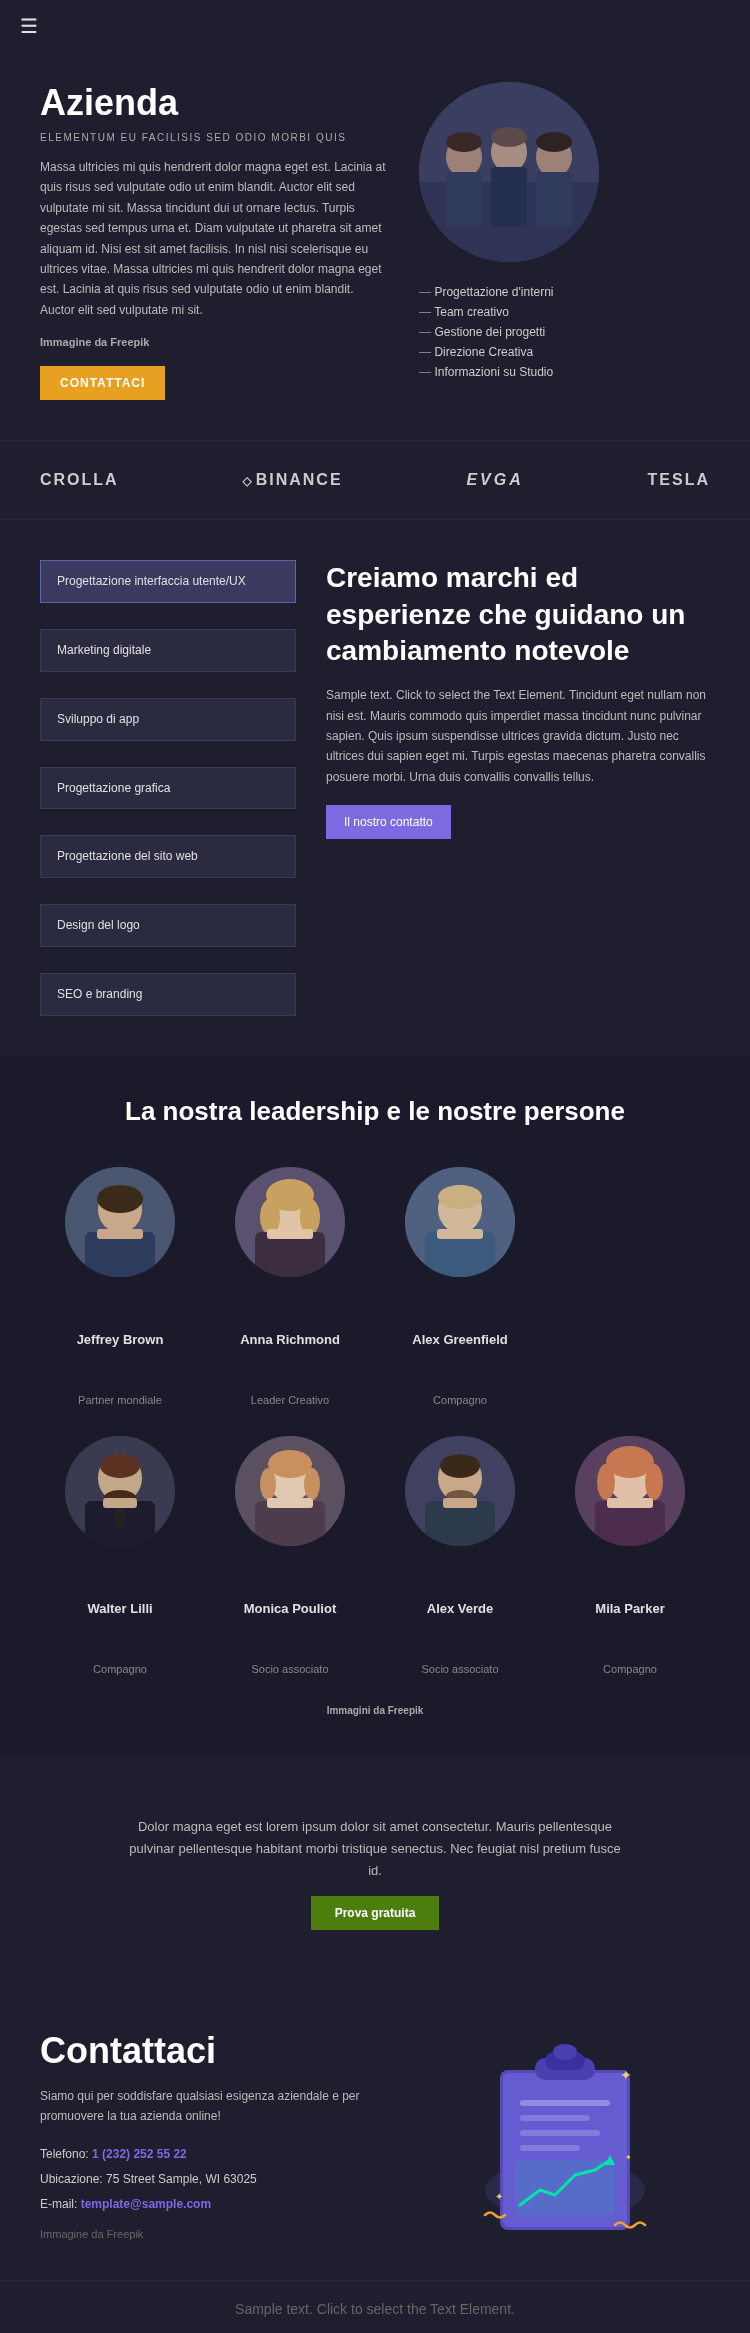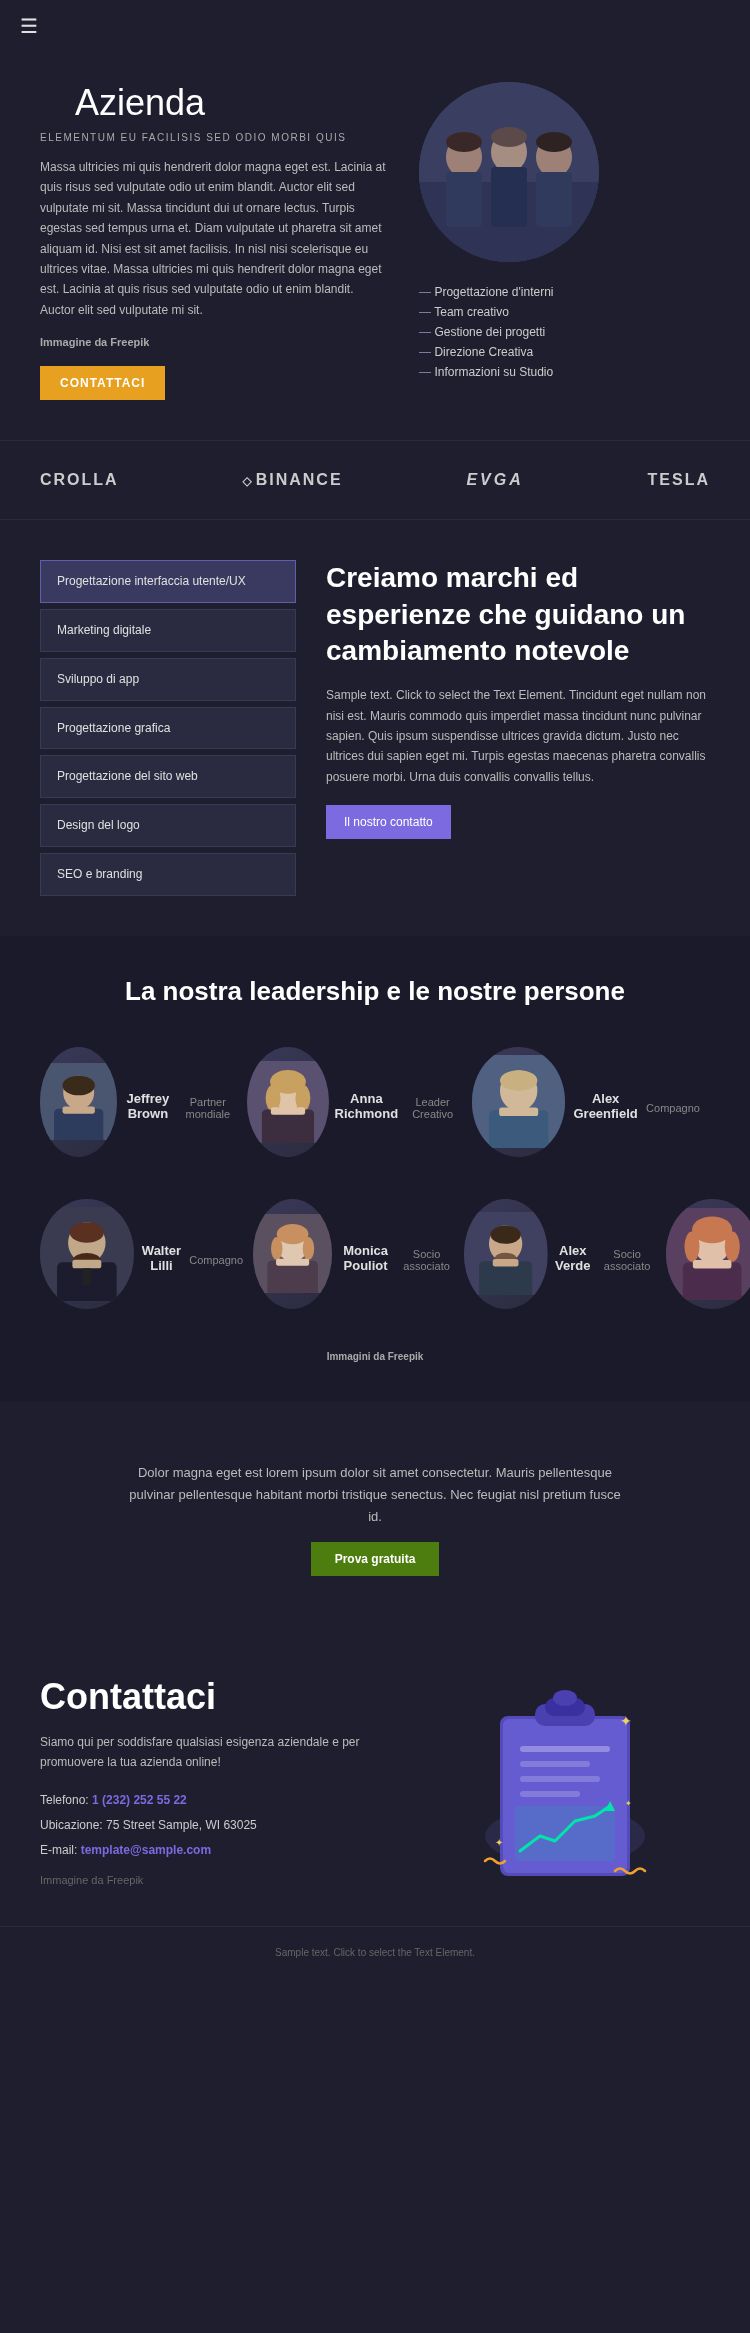--- a/index.html
+++ b/index.html
@@ -30,25 +30,24 @@
       flex: 1.2;
     }
     .hero-right {
       flex: 1;
       display: flex;
       flex-direction: column;
       align-items: flex-start;
     }
     .hero-title {
       font-size: 36px;
-      font-weight: 400;
+      font-weight: 700;
       color: #ffffff;
       font-family: Arial, sans-serif;
       margin-bottom: 8px;
-      margin-left: 35px;
     }
     .hero-subtitle {
       font-size: 10px;
       letter-spacing: 1.5px;
       color: #aaaaaa;
       text-transform: uppercase;
       margin-bottom: 14px;
       font-family: Arial, sans-serif;
     }
     .hero-description {
@@ -133,21 +132,21 @@
     
     .services-section {
       padding: 40px 40px;
       display: flex;
       gap: 30px;
     }
     .services-left {
       flex: 1;
       display: flex;
       flex-direction: column;
-      gap: 6px;
+      gap: 26px;
     }
     .service-btn {
       background-color: #2a2a40;
       border: 1px solid #3a3a55;
       color: #e0e0e0;
       padding: 12px 16px;
       font-size: 12px;
       text-align: left;
       cursor: pointer;
       font-family: Arial, sans-serif;
@@ -199,23 +198,24 @@
       margin-bottom: 40px;
     }
     .team-grid {
       display: grid;
       grid-template-columns: repeat(4, 1fr);
       gap: 20px 10px;
       margin-bottom: 30px;
     }
     .team-member {
       display: flex;
-      flex-direction: row;
+      flex-direction: column;
       align-items: center;
       text-align: center;
+      gap: 43px;
     }
     .team-avatar {
       width: 110px;
       height: 110px;
       border-radius: 50%;
       background: linear-gradient(135deg, #3a3a5a, #2a2a3e);
       overflow: hidden;
       margin-bottom: 12px;
       display: flex;
       align-items: center;
@@ -323,21 +323,21 @@
       margin-top: 14px;
     }
 
     
     .footer-section {
       padding: 20px 40px;
       text-align: center;
       border-top: 1px solid #2a2a3a;
     }
     .footer-text {
-      font-size: 10px;
+      font-size: 14px;
       color: #666;
       font-family: Arial, sans-serif;
     }
   </style>
 </head>
 <body>
 
 <nav class="nav-bar">
   <span style="font-size:20px; color:#e0e0e0; cursor:pointer;">☰</span>
 </nav>

